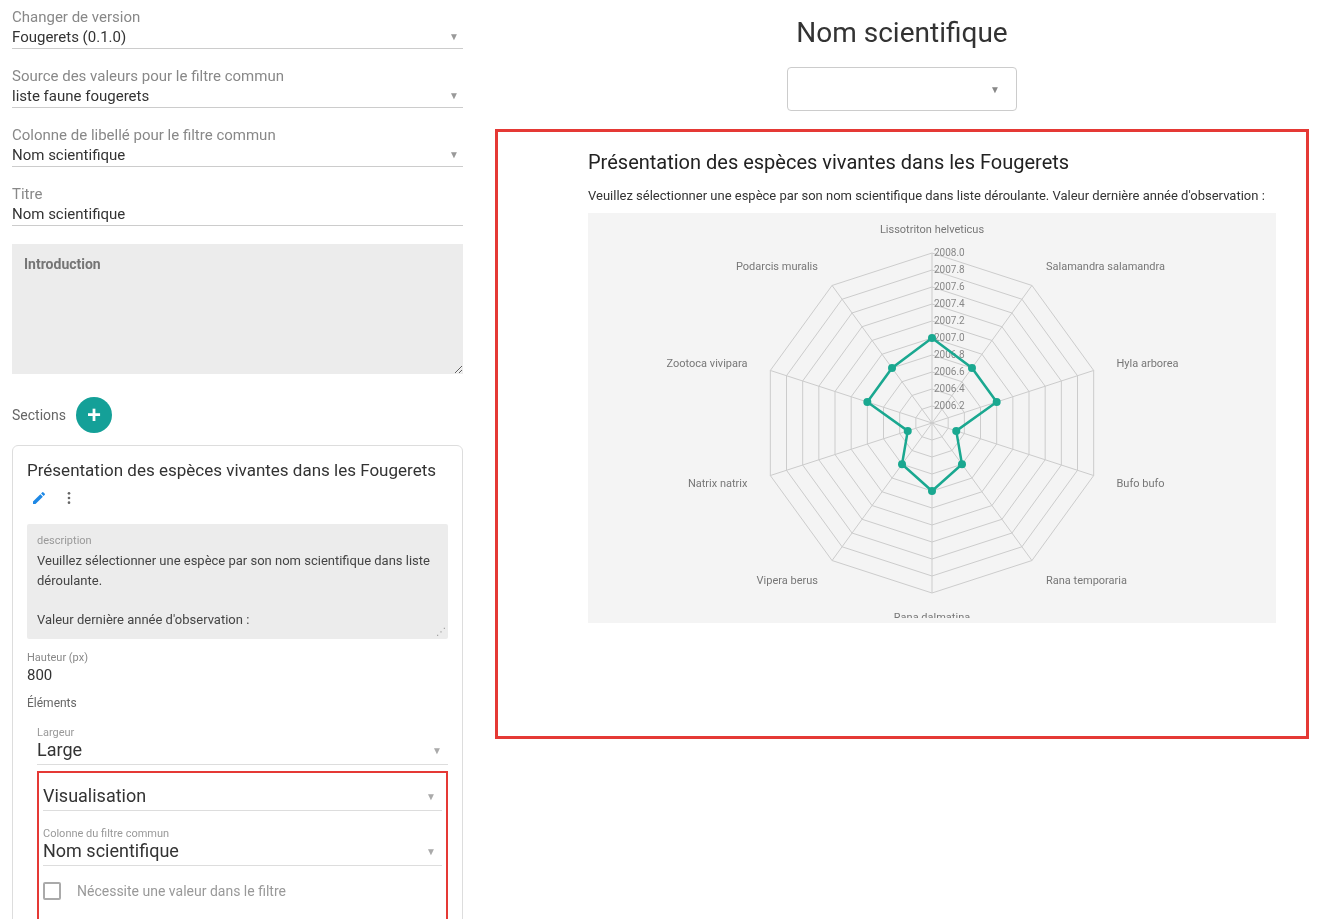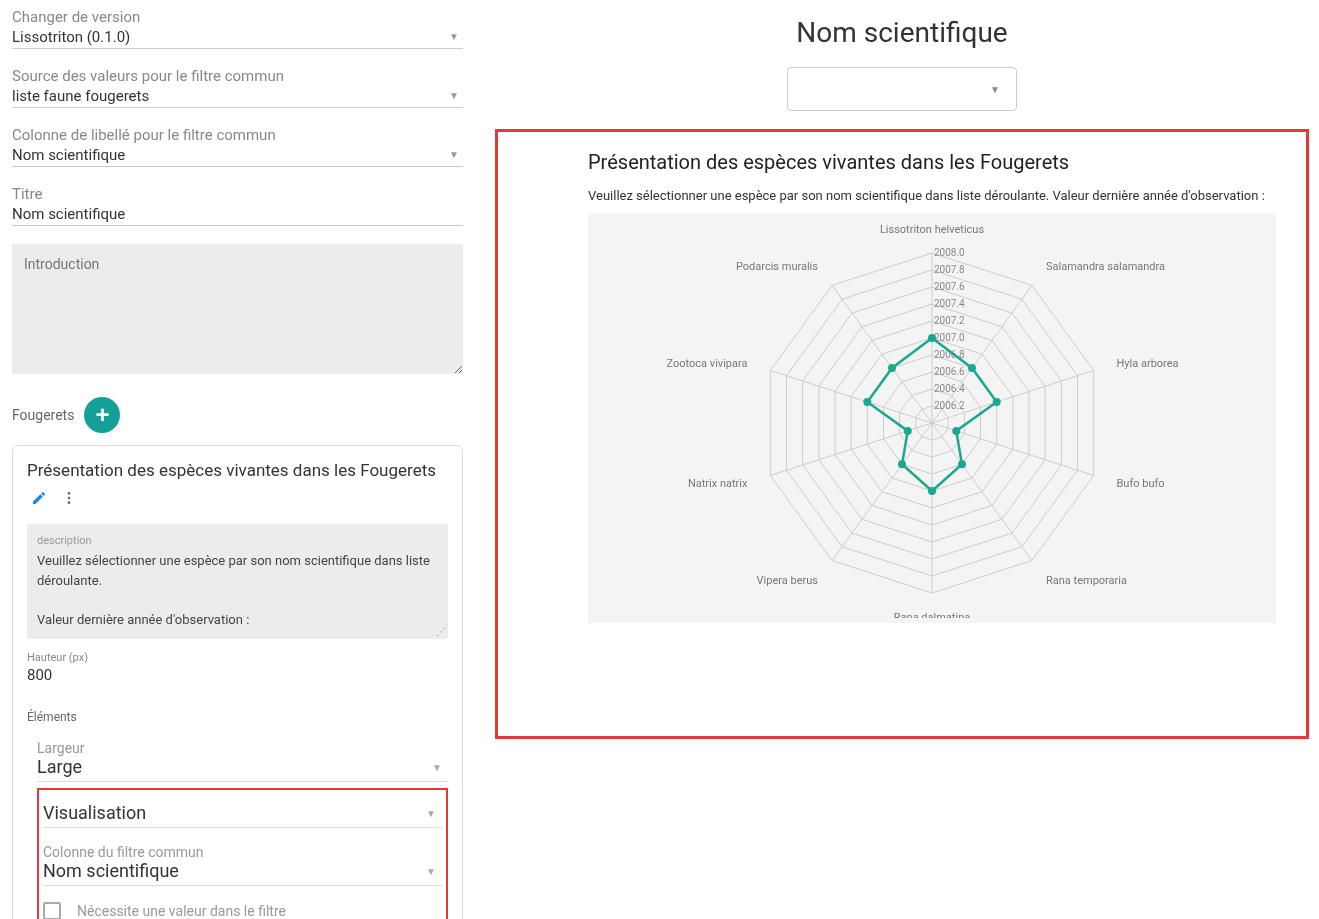--- a/index.html
+++ b/index.html
@@ -42,20 +42,21 @@
       width: 100%;
       background: #ececec;
       border: none;
       padding: 12px;
       font-size: 14px;
       color: #888;
       resize: both;
       min-height: 130px;
       margin-bottom: 20px;
       font-family: inherit;
+      font-weight: bold;
     }
     .sections-header {
       display: flex;
       align-items: center;
       gap: 10px;
       margin-bottom: 12px;
     }
     .sections-label {
       font-size: 14px;
       color: #666;
@@ -121,21 +122,21 @@
       white-space: pre-wrap;
     }
     .resize-handle {
       position: absolute;
       right: 2px;
       bottom: 2px;
       color: #999;
       font-size: 10px;
     }
     .subfield {
-      margin-bottom: 26px;
+      margin-bottom: 12px;
       padding-top: 4px;
     }
     .subfield-label {
       font-size: 11px;
       color: #888;
       display: block;
       margin-bottom: 2px;
     }
     .subfield-value {
       font-size: 15px;
@@ -150,21 +151,21 @@
     .element-block {
       padding-left: 10px;
     }
     .select-row {
       border-bottom: 1px solid #ddd;
       padding: 6px 0 4px 0;
       margin-bottom: 10px;
       position: relative;
     }
     .select-label {
-      font-size: 14px;
+      font-size: 11px;
       color: #999;
       display: block;
     }
     .select-value {
       font-size: 18px;
       color: #333;
     }
     .select-caret {
       position: absolute;
       right: 6px;
@@ -254,21 +255,21 @@
   </style>
 </head>
 <body>
 
 <div class="app">
 
   <div class="sidebar">
 
     <div class="field">
       <span class="field-label">Changer de version</span>
-      <span class="field-value">Lissotriton (0.1.0)</span>
+      <span class="field-value">Fougerets (0.1.0)</span>
       <span class="field-caret">▼</span>
     </div>
 
     <div class="field">
       <span class="field-label">Source des valeurs pour le filtre commun</span>
       <span class="field-value">liste faune fougerets</span>
       <span class="field-caret">▼</span>
     </div>
 
     <div class="field">
@@ -278,21 +279,21 @@
     </div>
 
     <div class="field">
       <span class="field-label">Titre</span>
       <span class="field-value">Nom scientifique</span>
     </div>
 
     <textarea class="intro-box" placeholder="Introduction" style=""></textarea>
 
     <div class="sections-header">
-      <span class="sections-label">Fougerets</span>
+      <span class="sections-label">Sections</span>
       <button class="add-btn">+</button>
     </div>
 
     <div class="section-card">
       <div class="section-title">Présentation des espèces vivantes dans les Fougerets</div>
       <div class="section-actions">
         <span class="icon-edit">
           <svg width="16" height="16" viewBox="0 0 24 24" fill="#1e88e5">
               <path d="M3 17.25V21h3.75L17.81 9.94l-3.75-3.75L3 17.25zM20.71 7.04a1 1 0 000-1.41l-2.34-2.34a1 1 0 00-1.41 0l-1.83 1.83 3.75 3.75 1.83-1.83z"></path>
             </svg>

